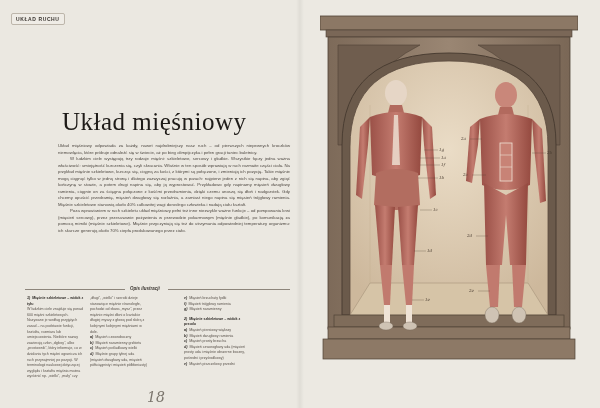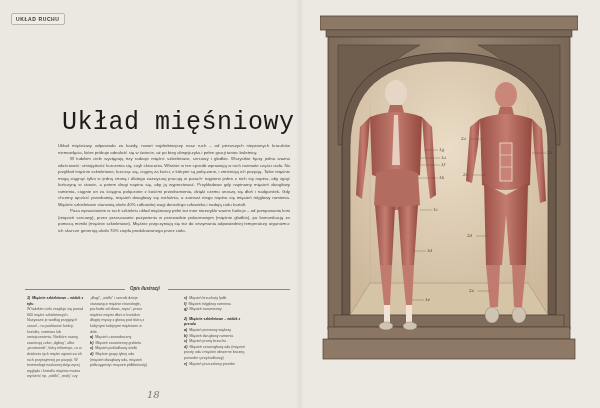--- a/index.html
+++ b/index.html
@@ -1,30 +1,30 @@
 <!DOCTYPE html>
 <html><head>
 <meta charset="utf-8">
 <style>
   html,body{margin:0;padding:0;}
   body{width:600px;height:408px;overflow:hidden;background:#ebe8e1;font-family:"Liberation Sans",sans-serif;position:relative;color:#3a3530;}
   .page-left{position:absolute;left:0;top:0;width:300px;height:408px;background:#ebe8e1;}
   .page-right{position:absolute;left:300px;top:0;width:300px;height:408px;background:#ece9e2;}
   .gutter{position:absolute;left:296px;top:0;width:8px;height:408px;background:linear-gradient(90deg,rgba(0,0,0,0) 0%,rgba(0,0,0,0.05) 50%,rgba(0,0,0,0) 100%);}
   .section-tag{position:absolute;left:11px;top:13px;border:1px solid #bdb6ab;border-radius:2px;padding:2px 4px;font-size:5px;letter-spacing:0.6px;color:#3a3530;font-weight:bold;background:#efece6;}
-  .title{position:absolute;left:62px;top:108px;font-family:Liberation Mono, monospace;font-size:25px;color:#1e1b18;letter-spacing:0.5px;font-weight:normal;}
+  .title{position:absolute;left:62px;top:108px;font-family:Liberation Serif, serif;font-size:25px;color:#1e1b18;letter-spacing:0.5px;font-weight:normal;}
   .body-text{position:absolute;left:58px;top:143px;width:232px;font-size:4.3px;line-height:6.5px;color:#4e4842;text-align:justify;}
   .body-text p{margin:0;text-indent:0;}
   .body-text p.ind{text-indent:12px;}
   .caption-rule{position:absolute;top:289px;height:1px;background:#8d857b;}
   .caption-title{position:absolute;left:130px;top:286px;font-size:4.5px;font-style:italic;color:#3a3530;font-weight:bold;}
   .cap-col{position:absolute;top:296px;width:58px;font-size:3.6px;line-height:5.6px;color:#5a534c;}
   .cap-col .h{font-weight:bold;color:#2e2a26;}
   .cap-col .k{font-style:italic;font-weight:bold;color:#2e2a26;margin-right:2px;}
-  .page-num{position:absolute;left:147px;top:389px;font-family:"DejaVu Serif",serif;font-style:italic;font-size:10px;color:#7a746c;}
+  .page-num{position:absolute;left:147px;top:389px;font-family:"DejaVu Serif",serif;font-style:italic;font-size:14px;color:#7a746c;}
   
   .cabinet{position:absolute;left:320px;top:15px;width:258px;height:382px;}
 </style>
 </head>
 <body>
 
 <div class="page-left"></div>
 <div class="page-right"></div>
 <div class="gutter"></div>
 

